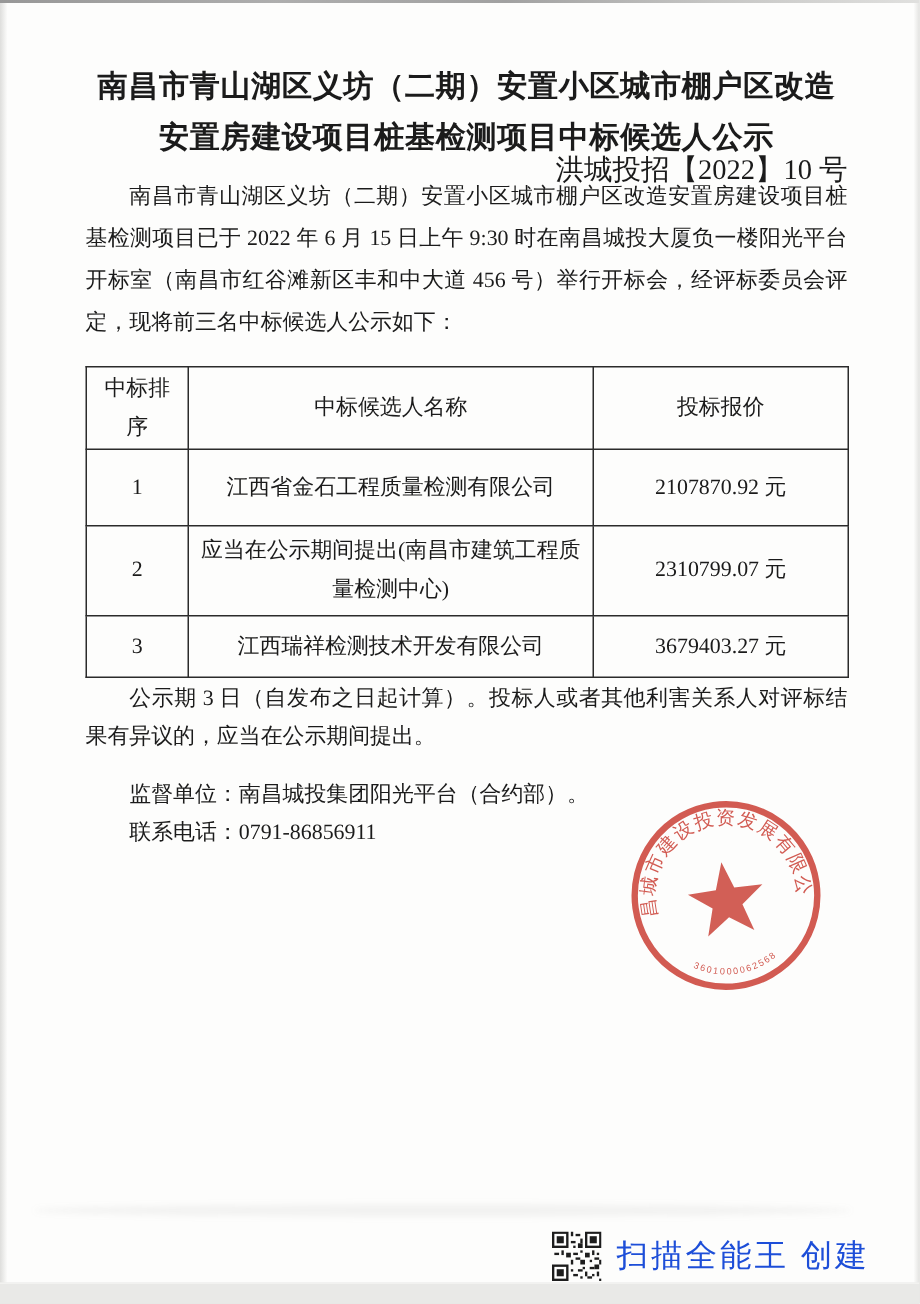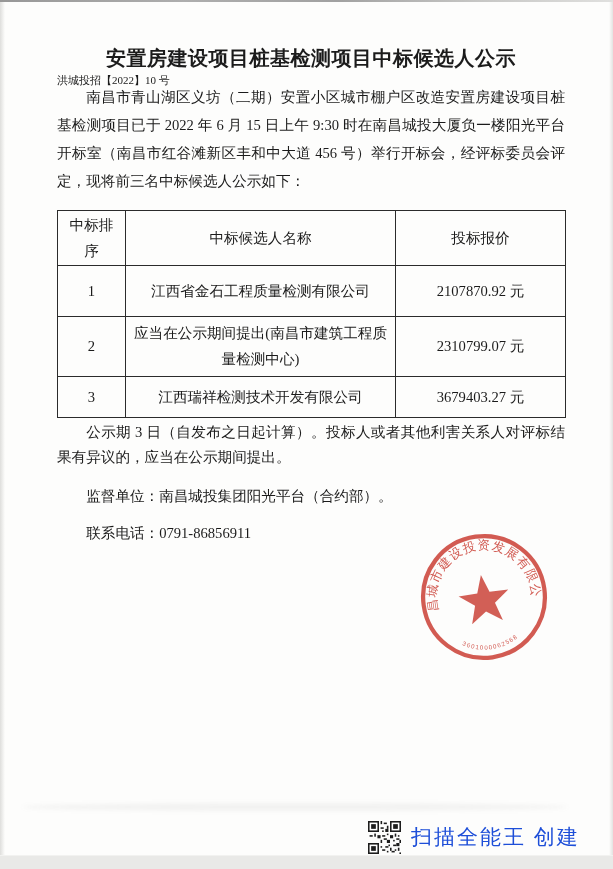--- a/index.html
+++ b/index.html
@@ -18,38 +18,38 @@
     background:linear-gradient(270deg,#e3e3e1,rgba(255,255,255,0)); }
   .scan-fold { position:absolute; left:22px; right:45px; top:803px; height:8px;
     background:rgba(110,110,110,0.08); border-radius:50%; filter:blur(2px); }
   .scan-bottom-bar { position:absolute; left:0; right:0; bottom:0; height:13px;
     background:#e9e9e7; border-top:1px solid #f2f2f0; }
 
   .content { position:absolute; left:57px; top:0; width:508px; }
 
   .doc-title { margin:41px 0 0 0; text-align:center; font-weight:bold;
     font-size:20px; line-height:34px; letter-spacing:.5px; }
-  .doc-number { margin-top:-3px; text-align:left; font-size:11px; line-height:16px; }
+  .doc-number { margin-top:-3px; text-align:right; font-size:19px; line-height:16px; }
   .body-par { margin-top:-5px; font-size:14.6px; line-height:28px;
     text-align:justify; text-indent:2em; word-break:break-all; }
 
   table.bid { border-collapse:collapse; margin-top:3px; width:508px;
     font-size:14.6px; table-layout:fixed; }
   table.bid th, table.bid td { border:1.6px solid #2b2b2b; text-align:center;
     vertical-align:middle; font-weight:normal; padding:1px 6px; line-height:26px; }
   .col-rank { width:68px; } .col-name { width:270px; } .col-price { width:170px; }
   .row-head th { height:26px; }
   .row-1 td { height:48px; }
   .row-2 td { height:57px; }
   .row-3 td { height:38px; }
 
   .note-par { margin-top:2px; font-size:14.6px; line-height:25px;
     text-align:justify; text-indent:2em; word-break:break-all; }
   .supervisor-line { margin-top:3px; font-size:14.6px; line-height:25px; text-indent:2em; }
-  .phone-line { margin-top:12px; font-size:14.6px; line-height:25px; text-indent:2em; }
+  .phone-line { margin-top:0; font-size:14.6px; line-height:25px; text-indent:2em; }
 
   .bidder-line { margin-top:36px; margin-left:241px; font-size:14.6px; line-height:24px; }
   .date-line { margin-top:12px; margin-left:356px; font-size:14.6px; line-height:24px; }
 
   .seal { position:absolute; left:414px; top:527px; width:140px; height:140px;
     mix-blend-mode:multiply; opacity:.93; pointer-events:none; }
 
   .footer-wm { position:absolute; left:368px; top:820px; height:34px;
     display:flex; align-items:center; gap:10px; }
   .qr-icon { width:33px; height:33px; display:block; }
@@ -62,20 +62,21 @@
 <div class="page">
 
   <div class="scan-top-edge"></div>
   <div class="scan-left-edge"></div>
   <div class="scan-right-edge"></div>
   <div class="scan-fold"></div>
 
   <div class="content">
 
     <div class="doc-title">
+      <div>南昌市青山湖区义坊（二期）安置小区城市棚户区改造</div>
       <div>安置房建设项目桩基检测项目中标候选人公示</div>
     </div>
 
     <div class="doc-number">洪城投招【2022】10 号</div>
 
     <p class="body-par">南昌市青山湖区义坊（二期）安置小区城市棚户区改造安置房建设项目桩基检测项目已于 2022 年 6 月 15 日上午 9:30 时在南昌城投大厦负一楼阳光平台开标室（南昌市红谷滩新区丰和中大道 456 号）举行开标会，经评标委员会评定，现将前三名中标候选人公示如下：</p>
 
     <table class="bid">
       <colgroup>
           <col class="col-rank">

